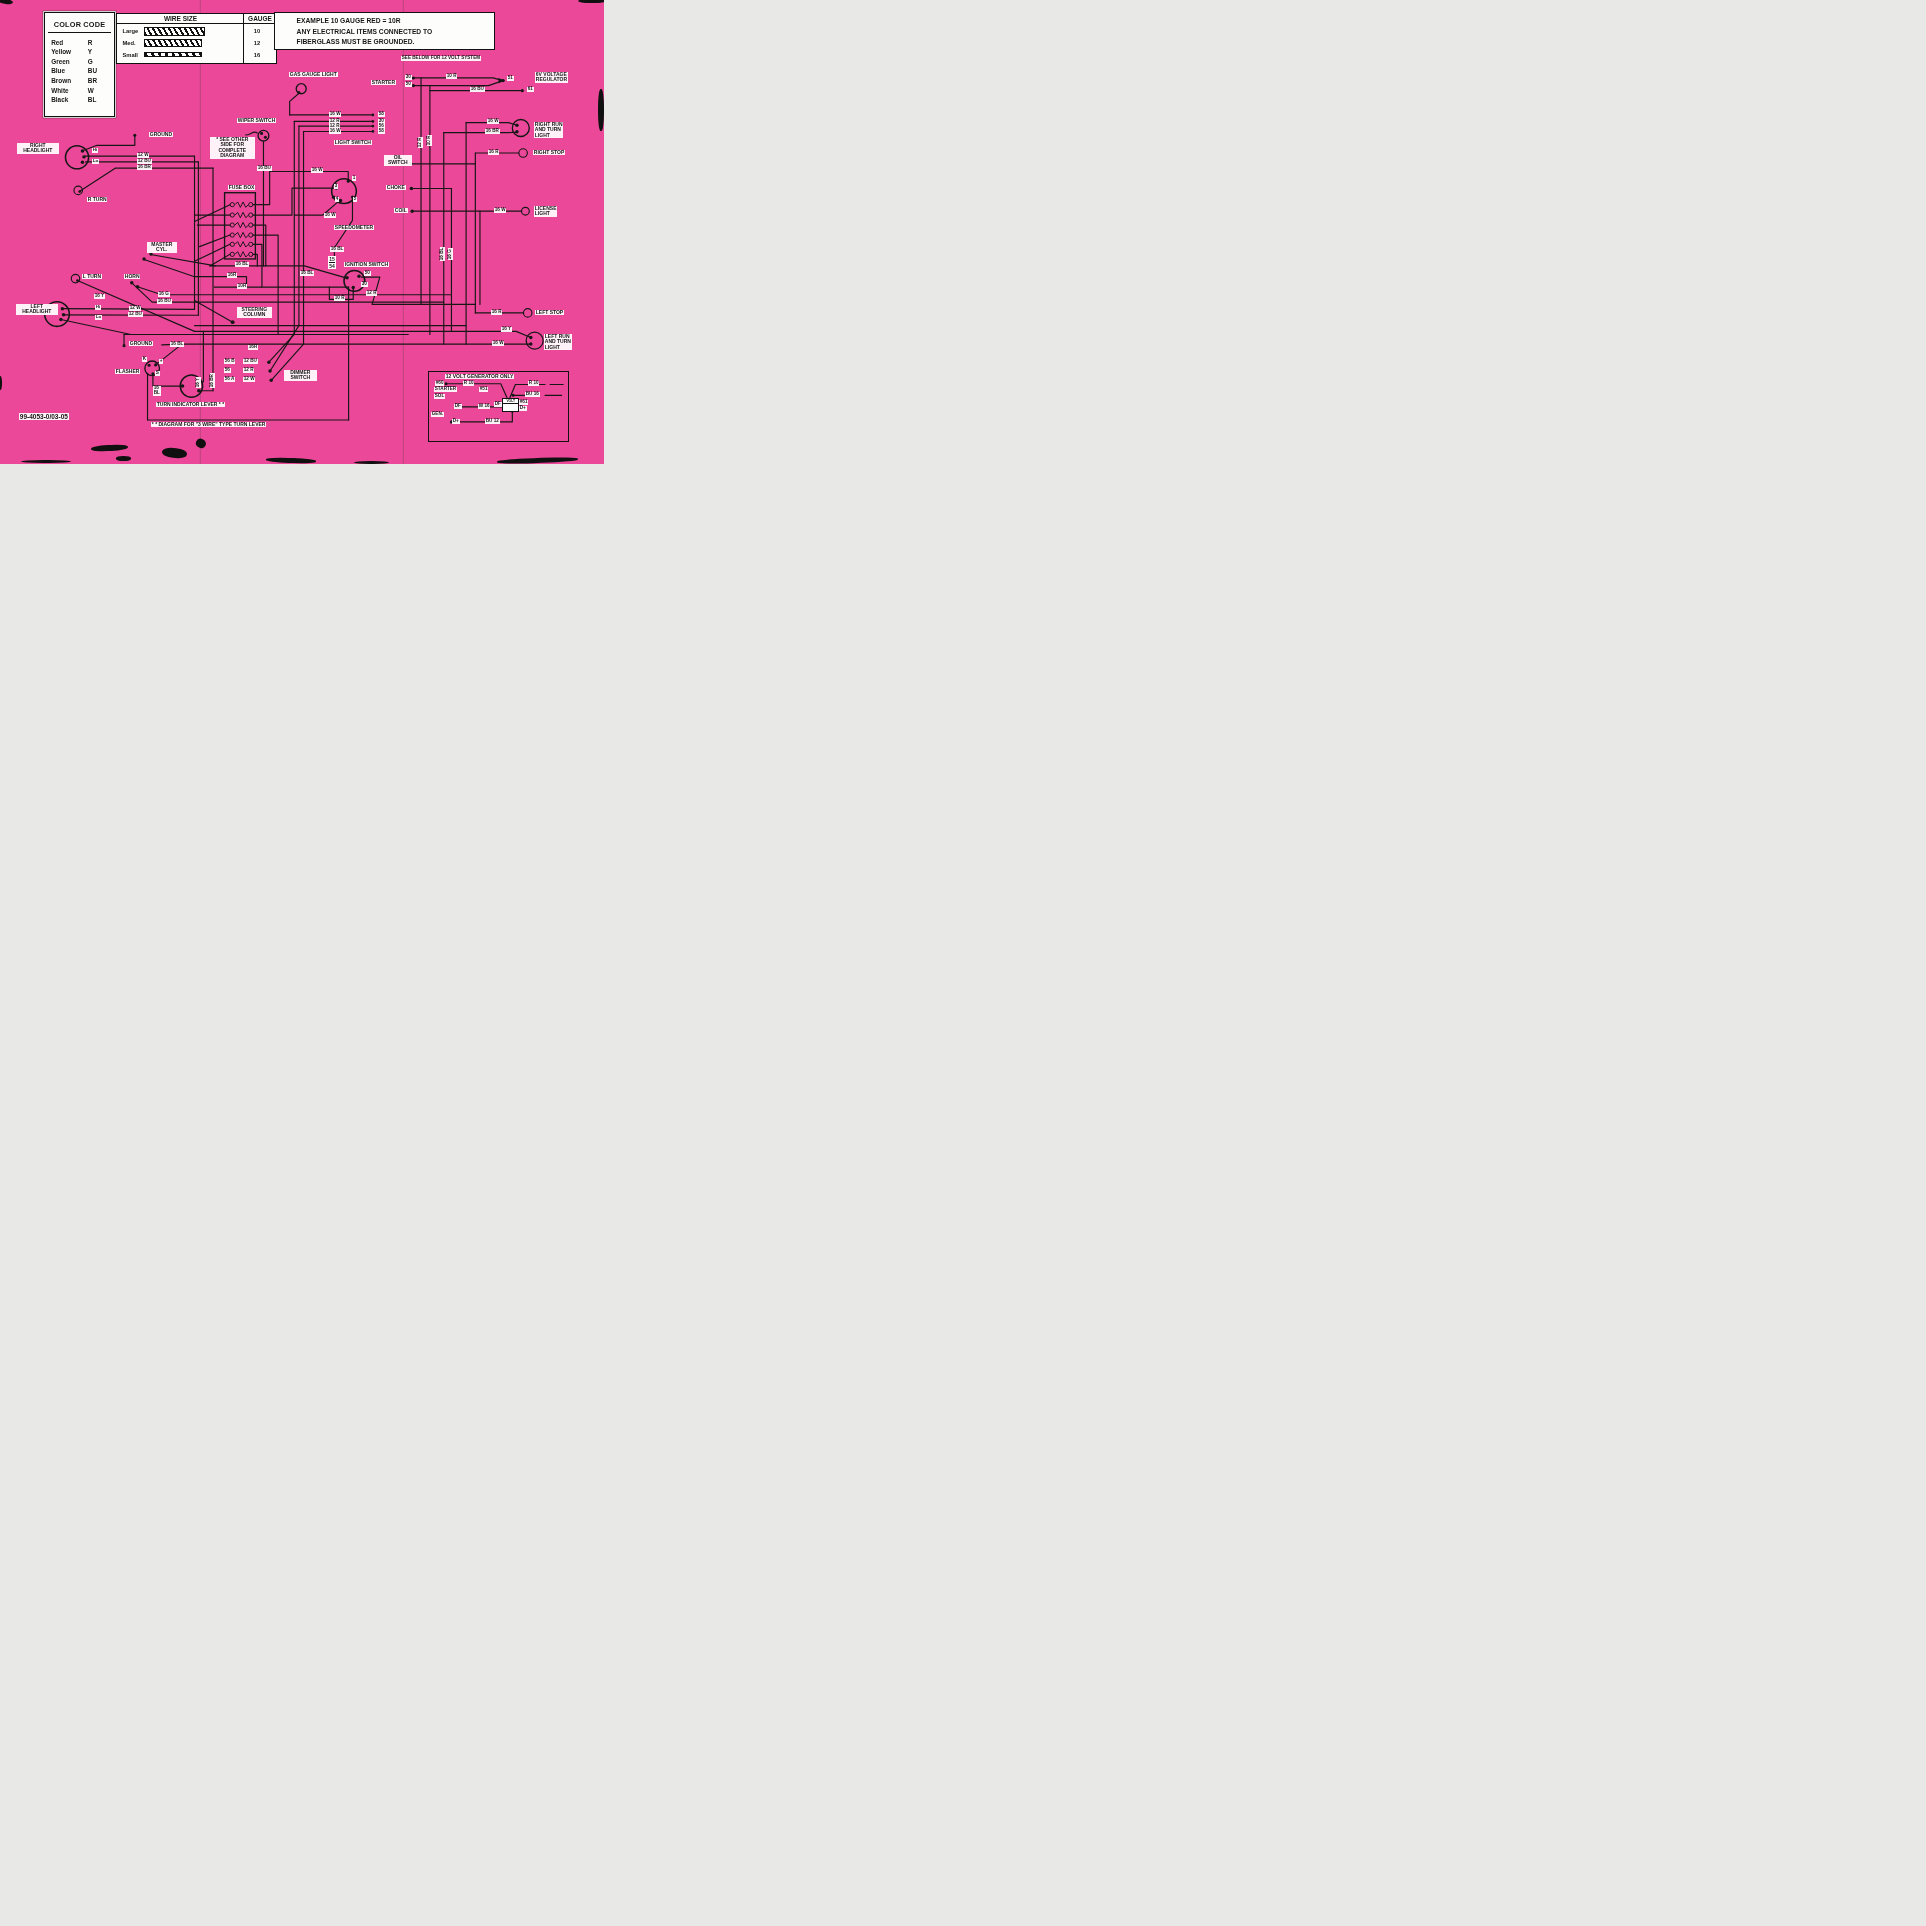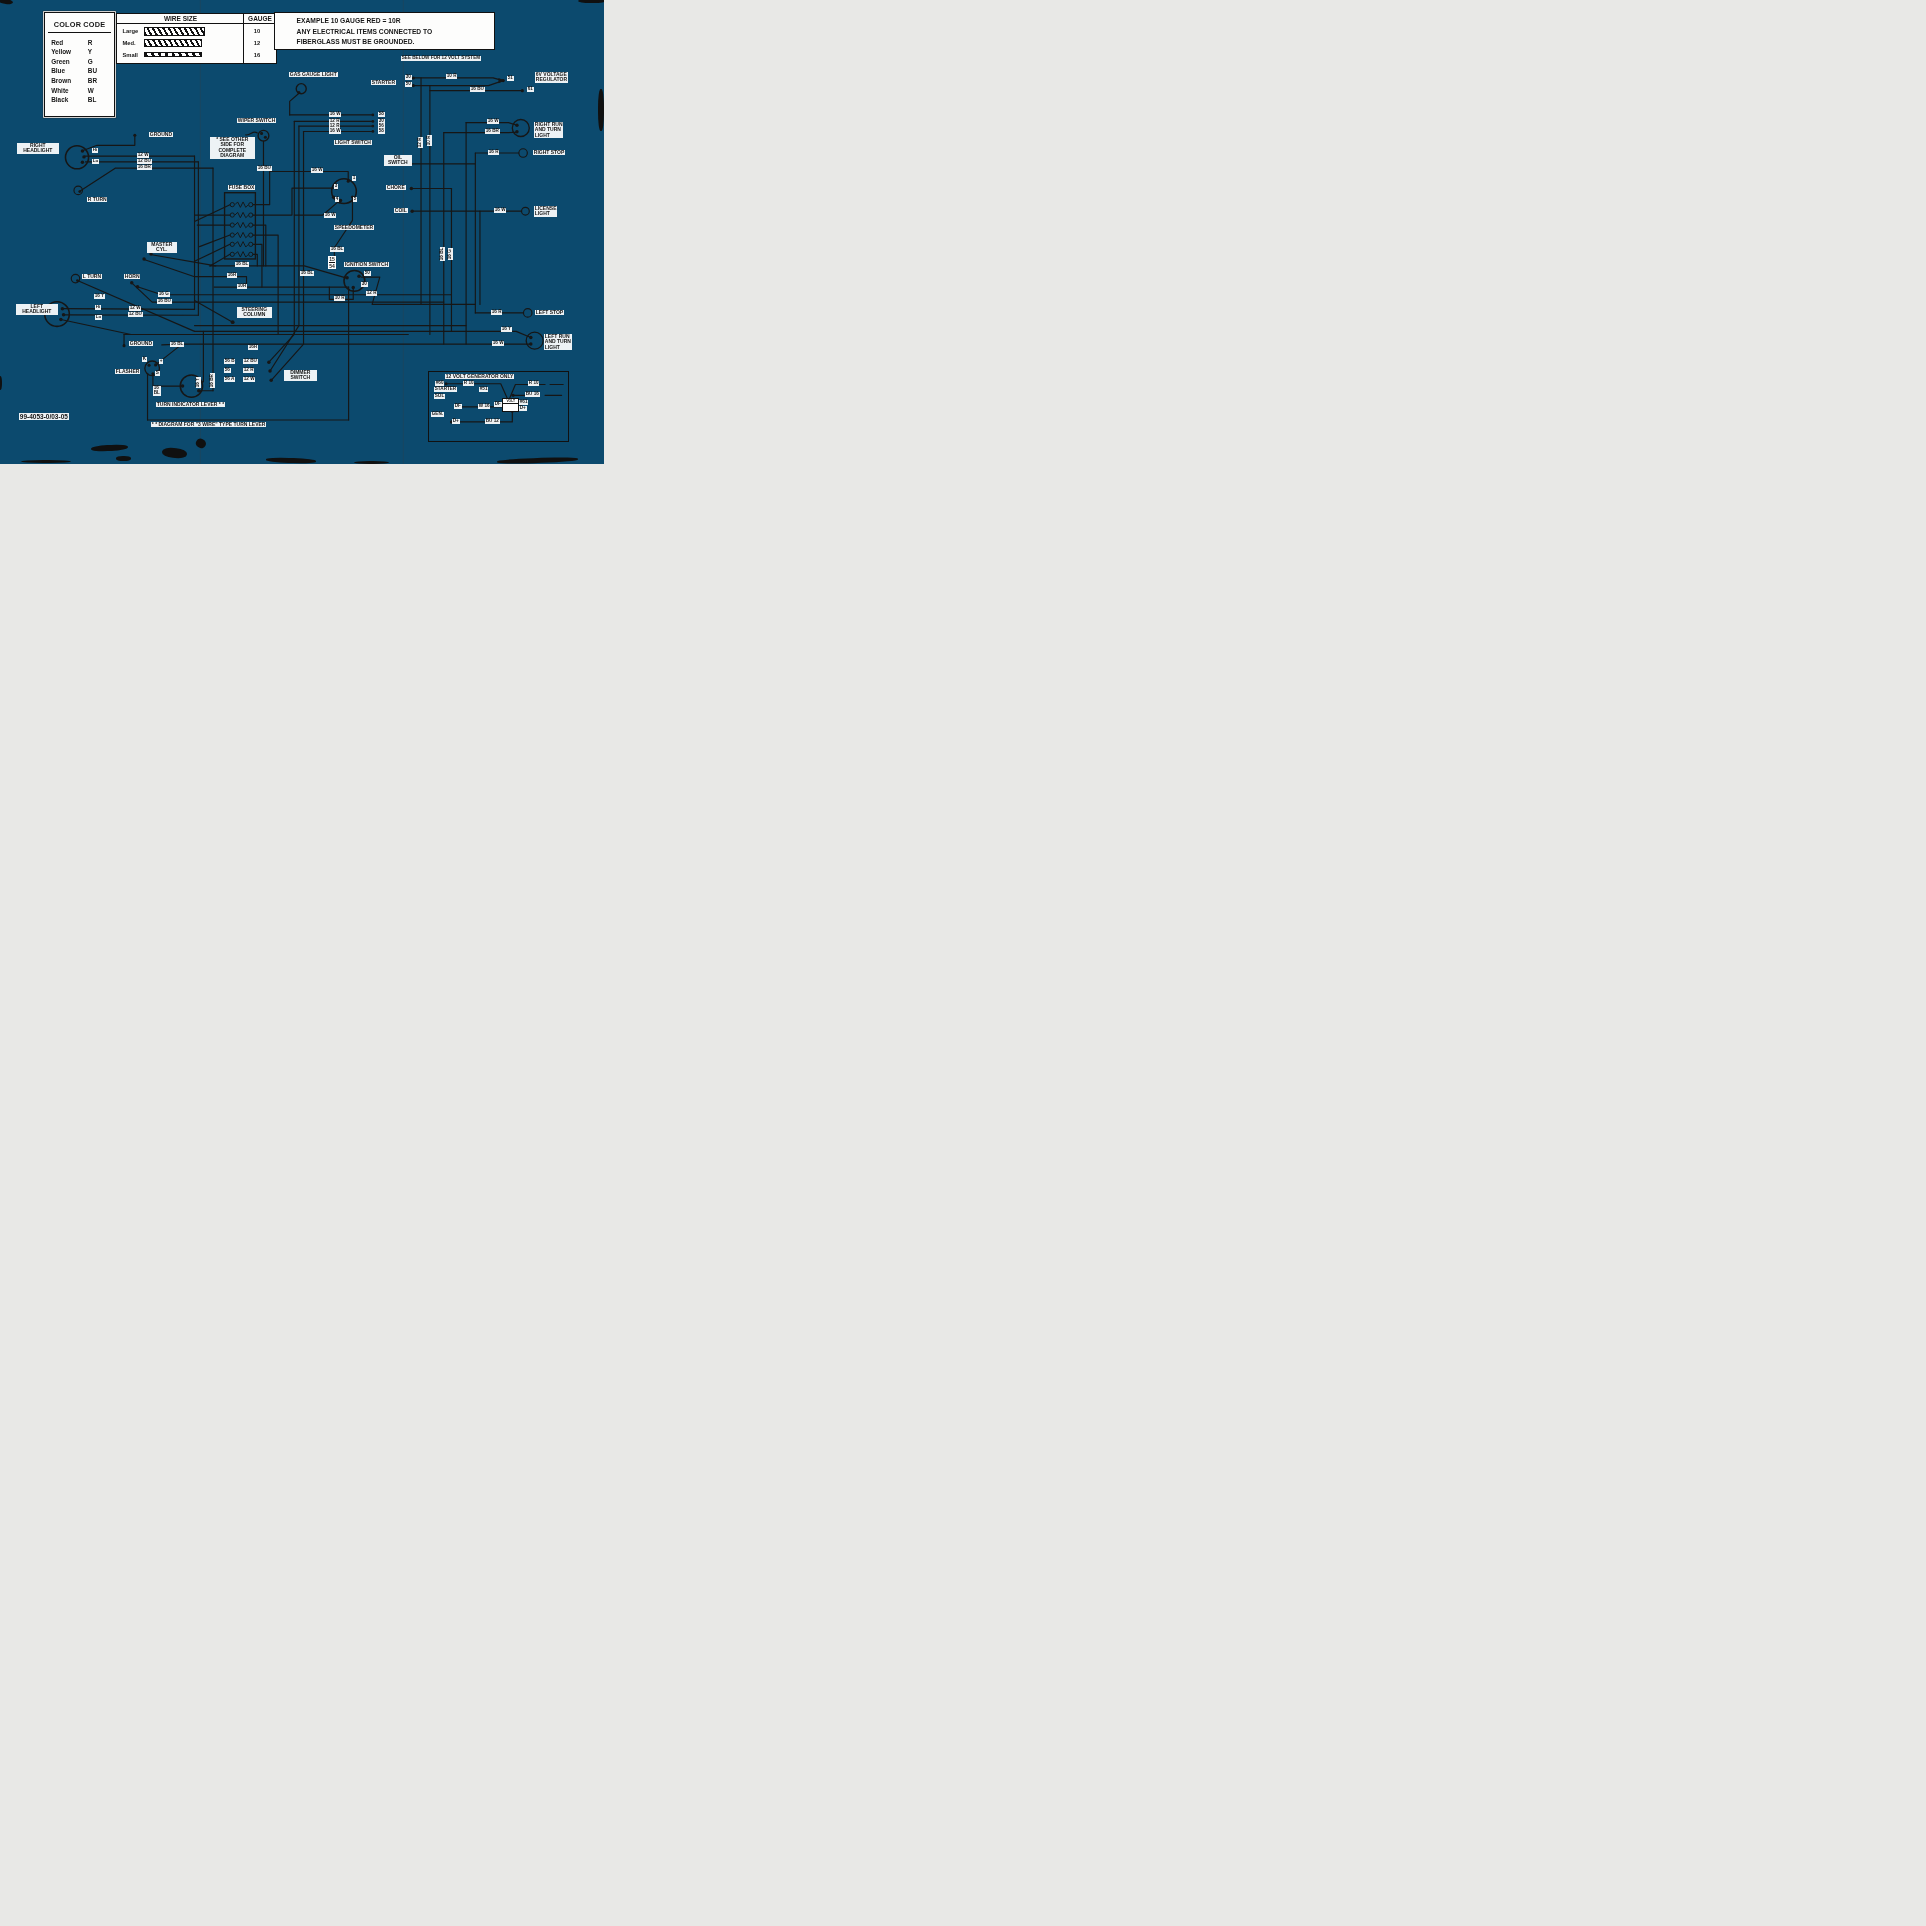--- a/index.html
+++ b/index.html
@@ -1,16 +1,16 @@
 <!DOCTYPE html>
 <html style="font-size:6.2px"><head>
 <meta charset="utf-8">
 <style>
   html,body{margin:0;padding:0;background:#e8e8e6;}
-  .canvas{position:relative;width:604px;height:464px;background:#0c4a6e;overflow:hidden;
+  .canvas{position:relative;width:604px;height:464px;background:#ec4899;overflow:hidden;
           font-family:"Liberation Sans",sans-serif;color:#161616;}
   svg.wires{position:absolute;left:0;top:0;width:604px;height:464px;}
   .lbl{position:absolute;font-weight:700;font-size:5px;line-height:1.08;white-space:pre-line;
        background:rgba(255,255,255,.93);padding:0 0.8px;transform-origin:0 0;z-index:5;}
   .box{position:absolute;border:1.2px solid #111;background:#fdfdfc;z-index:4;}
   .color-code{left:44px;top:11.6px;width:69px;height:103px;box-shadow:0 0 0 0.8px #fdfdfc,0 0 0 1.2px #222;}
   .cc-title{margin:7.7px 3.1px 0;font-size:7.3px;font-weight:700;text-align:center;
             border-bottom:1.2px solid #111;padding-bottom:2.7px;letter-spacing:0.2px;}
   .cc-rows{padding:4.6px 6.2px 0;}
   .cc-row{display:grid;grid-template-columns:1fr 20px;font-size:6.4px;font-weight:700;line-height:9.6px;}

